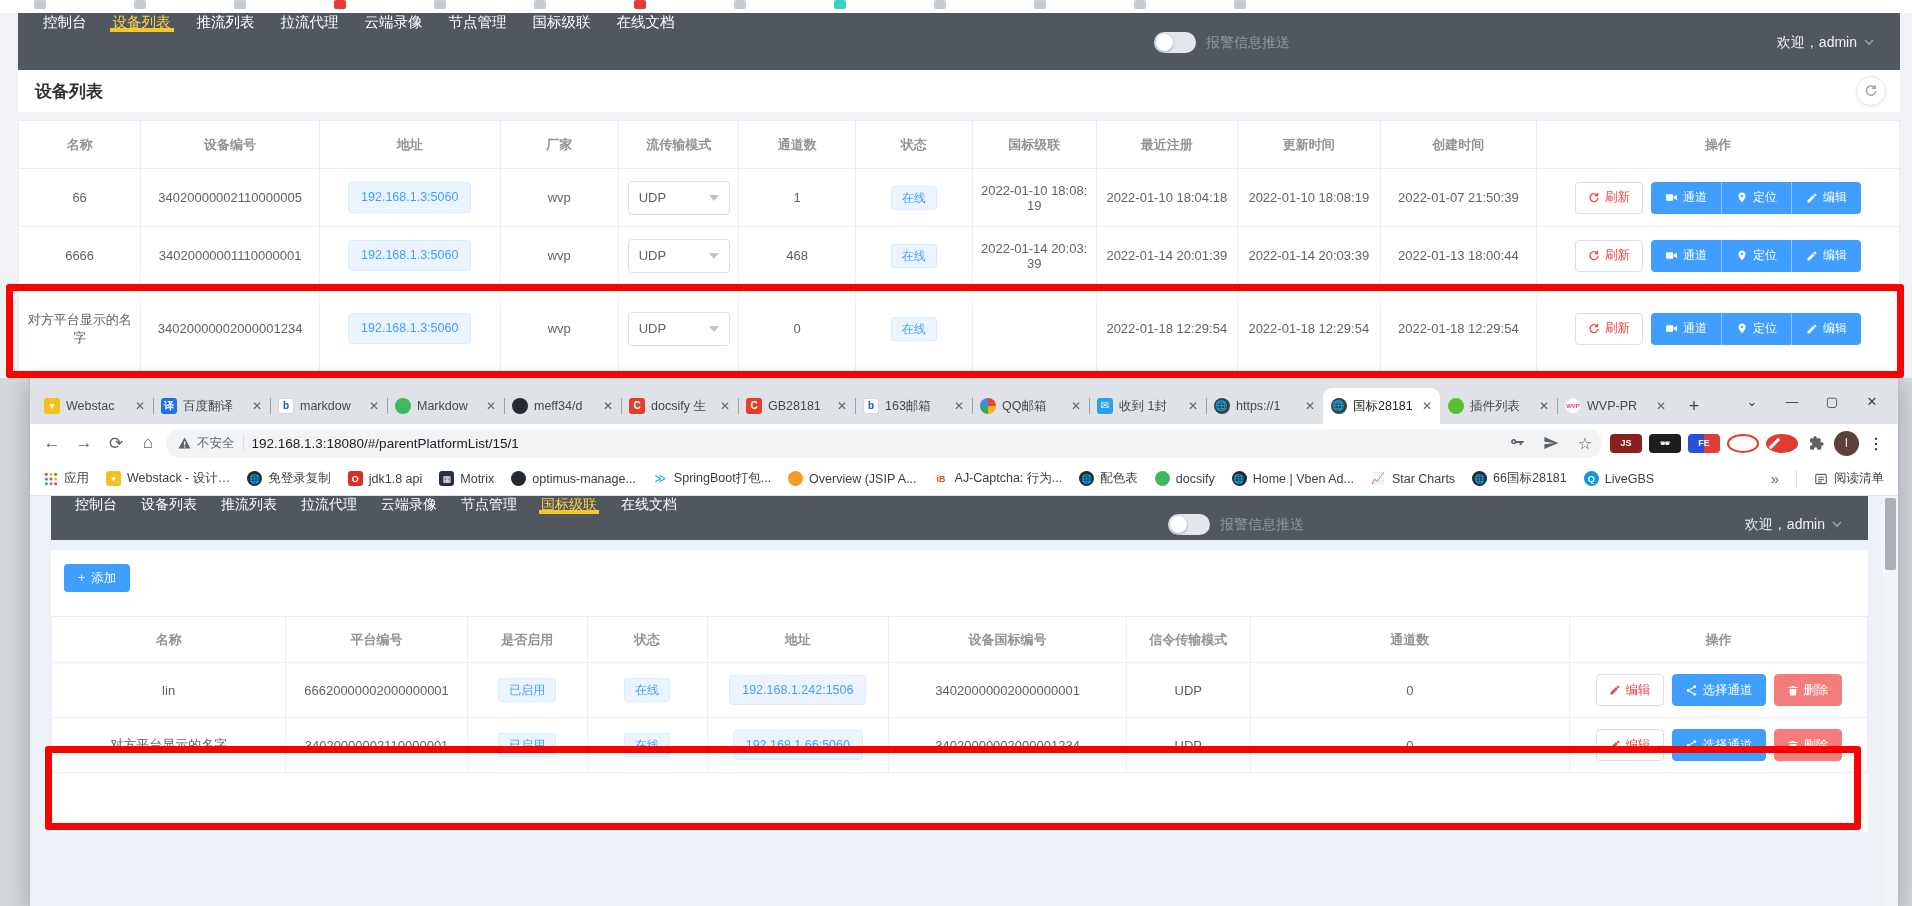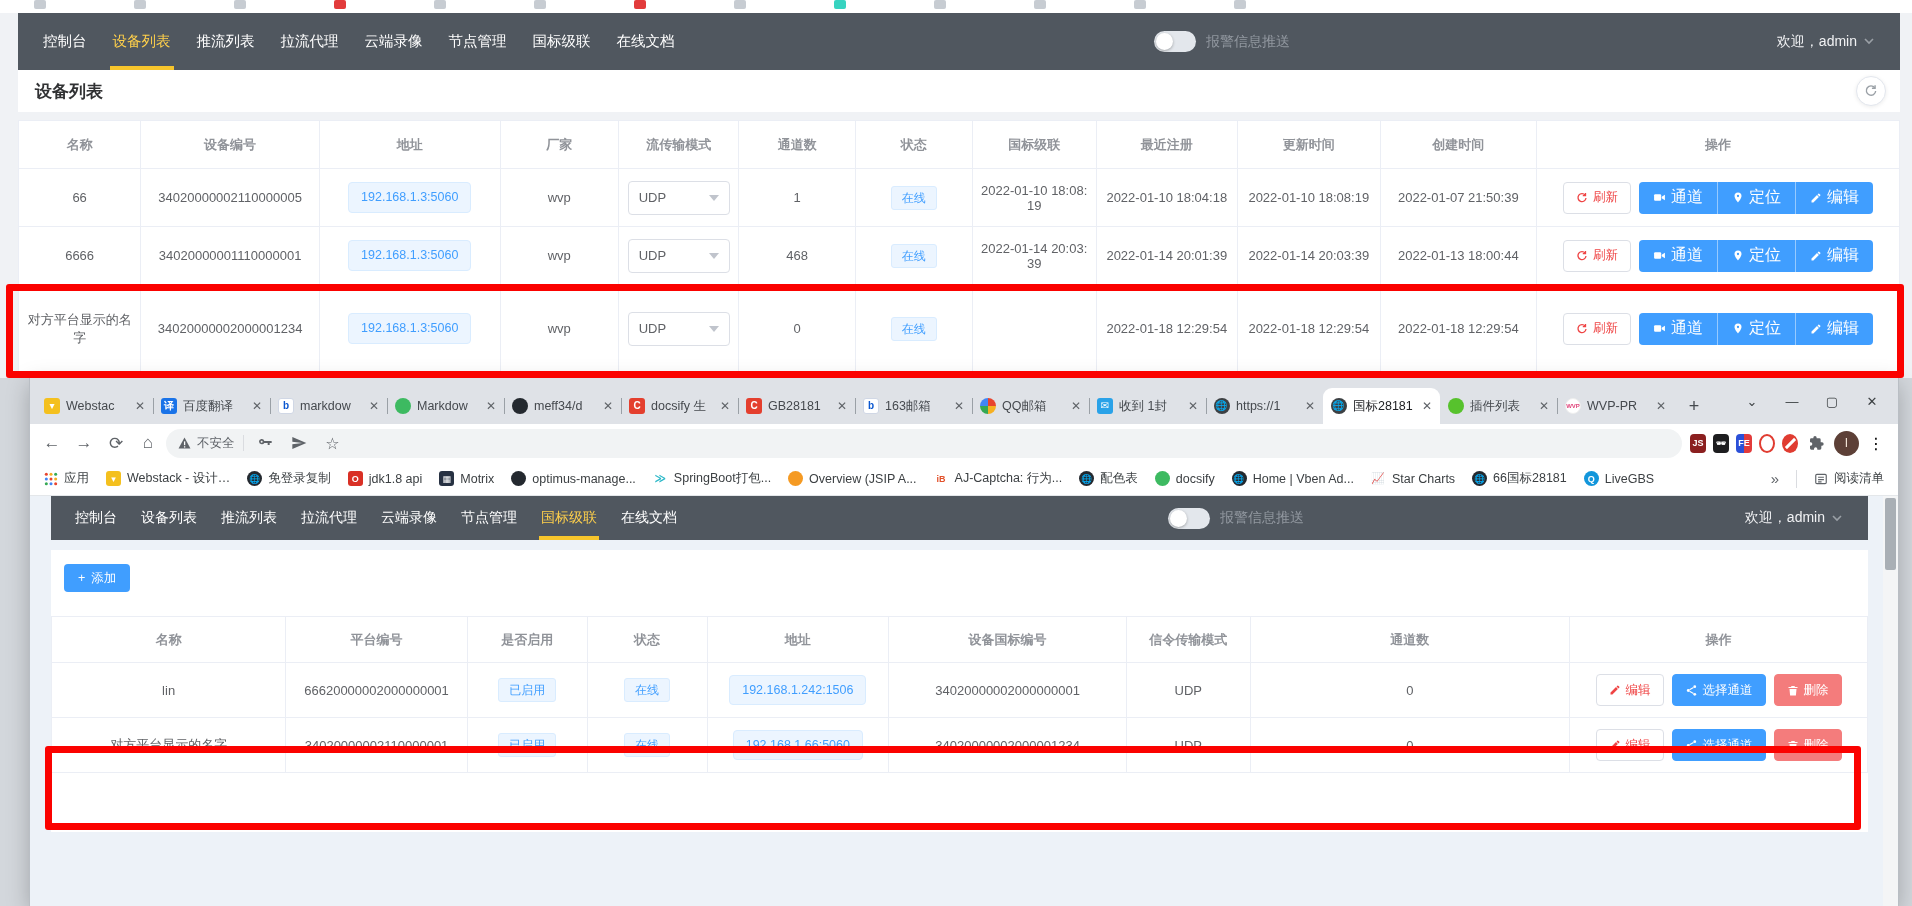--- a/index.html
+++ b/index.html
@@ -12,28 +12,28 @@
          border:1px solid #d9ecff; border-radius:3px; line-height:1; }
   .tag.addr { padding:8px 12px; border-radius:4px; font-size:12.5px; }
   .btn-plain { display:inline-flex; align-items:center; gap:5px; height:32px; padding:0 12px; background:#fff;
                border:1px solid #dcdfe6; border-radius:4px; color:#ef4444; font-size:12.5px; cursor:pointer; }
   .btn-blue  { display:inline-flex; align-items:center; gap:5px; height:32px; padding:0 12px; background:#409eff;
                border:1px solid #409eff; border-radius:4px; color:#fff; font-size:12.5px; cursor:pointer; }
   .btn-red   { display:inline-flex; align-items:center; gap:5px; height:32px; padding:0 12px; background:#f47c7c;
                border:1px solid #f47c7c; border-radius:4px; color:#fff; font-size:12.5px; cursor:pointer; }
   .bgroup { display:inline-flex; border-radius:4px; overflow:hidden; }
   .bgroup .seg { display:inline-flex; align-items:center; gap:5px; height:32px; padding:0 14px; background:#409eff;
-                 border:none; color:#fff; font-size:16px; cursor:pointer; border-left:1px solid rgba(255,255,255,.45); }
+                 border:none; color:#fff; font-size:12px; cursor:pointer; border-left:1px solid rgba(255,255,255,.45); }
   .bgroup .seg:first-child { border-left:none; }
   .sel { display:inline-flex; align-items:center; justify-content:space-between; width:102px; height:34px;
          padding:0 10px; border:1px solid #dcdfe6; border-radius:4px; background:#fff; color:#606266; font-size:13px; cursor:pointer; }
   .chev { width:0; height:0; border-left:5px solid transparent; border-right:5px solid transparent; border-top:6px solid #c0c4cc; }
 
   
-  .appnav { height:57px; background:#50575f; display:flex; align-items:stretch; }
+  .appnav { height:57px; background:#50575f; display:flex; align-items:stretch;flex-direction:column; }
   .appnav .tabs { display:flex; align-items:stretch; padding-left:12px; }
   .appnav .ntab { position:relative; display:flex; align-items:center; padding:0 13px; color:#fff;
                   font-size:14.5px; cursor:pointer; white-space:nowrap; }
   .appnav .ntab.active { color:#ffd04b; }
   .appnav .ntab.active::after { content:""; position:absolute; left:10px; right:10px; bottom:0; height:4px; background:#f7c52c; }
   .nav-right { margin-left:auto; display:flex; justify-content:space-between; padding-right:26px; }
   .toggle-group { display:flex; align-items:center; gap:10px; color:#9298a0; font-size:14px; }
   .toggle { position:relative; width:42px; height:21px; background:#e3e7ec; border-radius:11px; cursor:pointer; }
   .toggle .knob { position:absolute; left:2px; top:2px; width:17px; height:17px; border-radius:50%; background:#fff;
                   box-shadow:0 1px 3px rgba(0,0,0,.3); }
@@ -90,21 +90,21 @@
   .toolbar { height:38px; background:#fff; display:flex; align-items:center; gap:4px; padding:0 8px; }
   .navbtn { width:28px; height:28px; display:flex; align-items:center; justify-content:center; color:#5f6368;
             font-size:17px; border-radius:50%; cursor:pointer; flex:none; }
   .omnibox { flex:1; height:29px; background:#f1f3f4; border-radius:15px; display:flex; align-items:center;
              gap:8px; padding:0 4px 0 12px; min-width:0; }
   .omnibox .sec { display:flex; align-items:center; gap:6px; color:#5f6368; font-size:12.5px; flex:none; }
   .omnibox .divider { width:1px; height:16px; background:#dadce0; flex:none; }
   .omnibox .url { flex:1; font-size:13.5px; color:#202124; white-space:nowrap; overflow:hidden; }
   .omnibox .obtn { width:26px; height:26px; display:flex; align-items:center; justify-content:center; color:#5f6368; cursor:pointer; flex:none; }
   .extbar { display:flex; align-items:center; gap:7px; padding:0 4px; flex:none; }
-  .ext { width:16px; height:19px; border-radius:4px; display:flex; align-items:center; justify-content:center;
+  .ext { width:32px; height:19px; border-radius:4px; display:flex; align-items:center; justify-content:center;
          font-size:9px; font-weight:bold; color:#fff; cursor:pointer; flex:none; }
   .e-js{background:#8b1f1f;} .e-robot{background:#1d1d1f;font-size:8px;} .e-fe{background:linear-gradient(90deg,#2b50d8 50%,#e23b3b 50%);}
   .e-o{background:#fff;border:2px solid #e03c31;border-radius:50%;} .e-block{background:#e03c31;border-radius:50%;position:relative;}
   .e-block::after{content:"";position:absolute;left:2px;top:8px;width:13px;height:3px;background:#fff;transform:rotate(-45deg);}
   .avatar { width:25px; height:25px; border-radius:50%; background:#5d4037; color:#f3e5d8; display:flex; align-items:center;
             justify-content:center; font-size:12px; cursor:pointer; flex:none; }
 
   .bookbar { height:34px; background:#fff; display:flex; align-items:center; gap:17px; padding:0 14px; font-size:12.5px;
              color:#3c4043; border-bottom:1px solid #e4e7ea; }
   .bm { display:flex; align-items:center; gap:6px; cursor:pointer; white-space:nowrap; flex:none; }
@@ -463,20 +463,21 @@
     <div class="omnibox">
       <span class="sec">
         <svg width="13" height="12" viewBox="0 0 24 22">
             <path d="M12 1L1 21h22L12 1z" fill="#5f6368"></path>
             <rect x="11" y="8" width="2.4" height="7" fill="#fff"></rect>
             <rect x="11" y="17" width="2.4" height="2.4" fill="#fff"></rect>
           </svg>
         <span>不安全</span>
       </span>
       <span class="divider"></span>
+      <span class="url">192.168.1.3:18080/#/parentPlatformList/15/1</span>
       <span class="obtn">
           <svg width="16" height="16" viewBox="0 0 24 24" fill="#5f6368">
             <path d="M7 14a4 4 0 1 1 3.9-4.9H22v3h-3v3h-3v-3h-5.1A4 4 0 0 1 7 14zm0-5.5A1.5 1.5 0 1 0 7 11.5 1.5 1.5 0 0 0 7 8.5z"></path>
           </svg>
         </span>
       <span class="obtn">
           <svg width="16" height="16" viewBox="0 0 24 24" fill="#5f6368">
             <path d="M2 21l21-9L2 3v7l15 2-15 2z"></path>
           </svg>
         </span>

